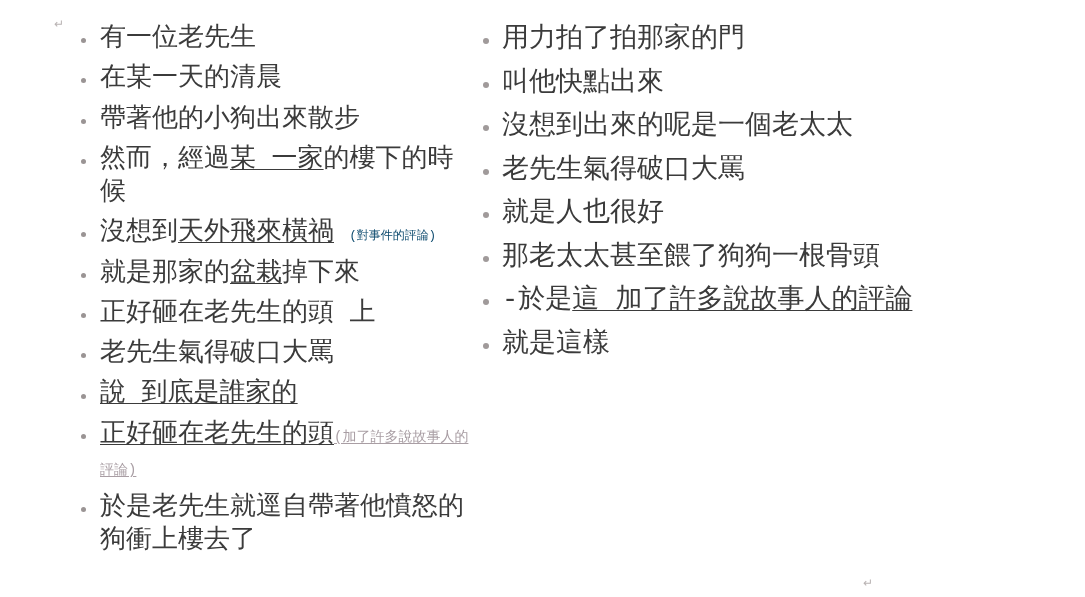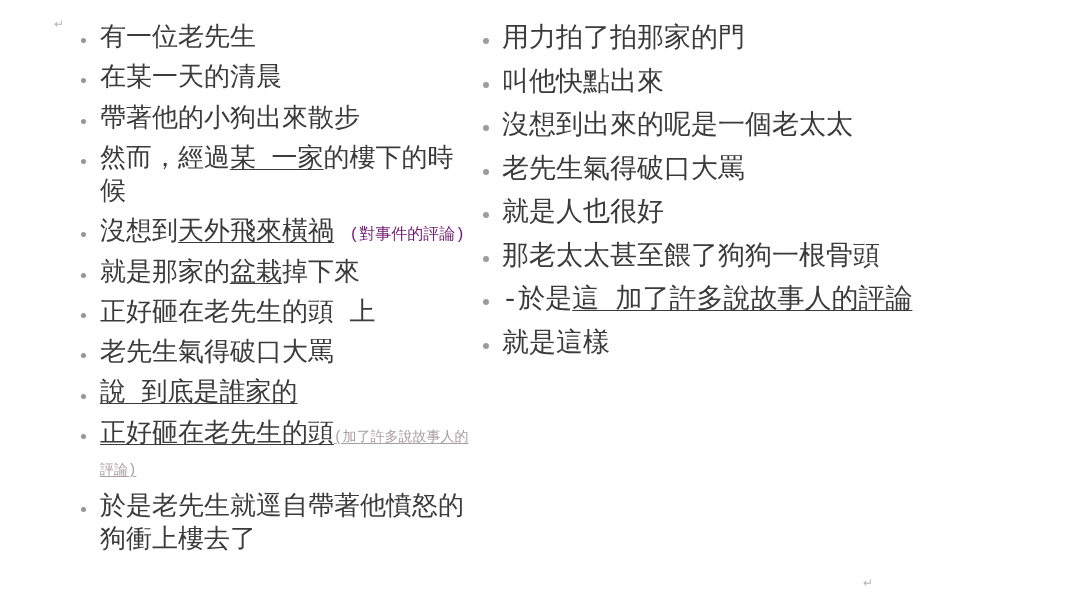--- a/index.html
+++ b/index.html
@@ -84,22 +84,22 @@
     background: #a09a9a;
     top: 0.6em;
   }
 
   .u {
     text-decoration: underline;
     text-underline-offset: 3px;
     text-decoration-thickness: 1px;
   }
   .note {
-    font-size: 16px;
-    color: #701a75;
+    font-size: 12px;
+    color: #0c4a6e;
   }
   .note-u {
     font-size: 14px;
     color: #a99ea4;
     text-decoration: underline;
     text-underline-offset: 2px;
   }
 </style>
 </head>
 <body>

